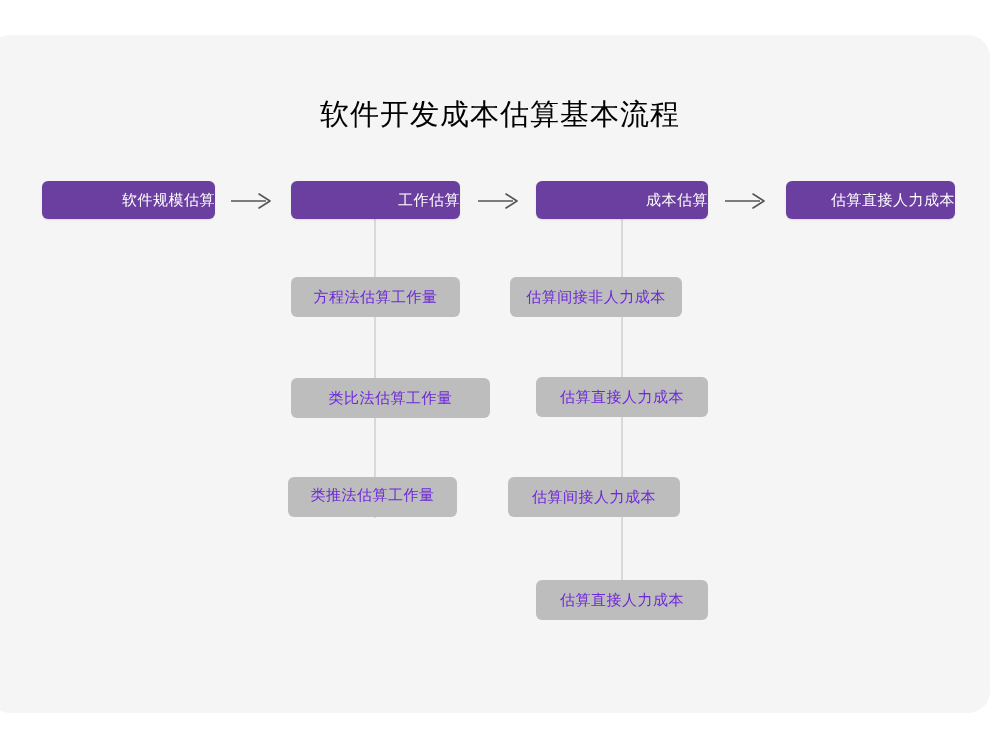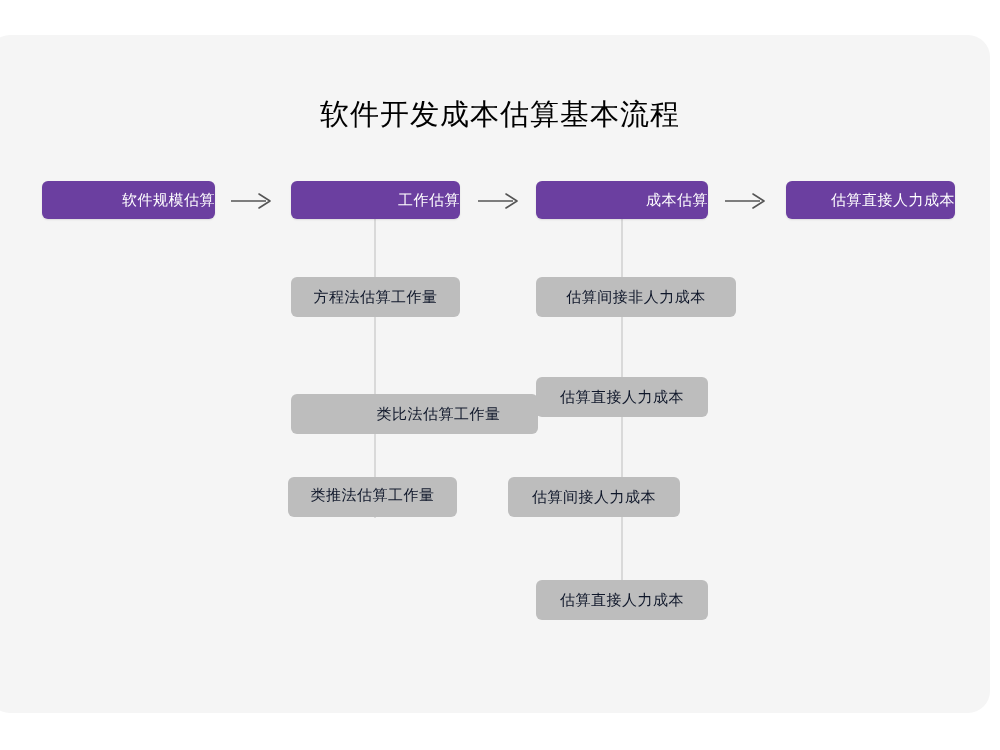--- a/index.html
+++ b/index.html
@@ -71,21 +71,21 @@
     box-shadow: 0 1px 2px rgba(0,0,0,0.10);
     letter-spacing: 0.5px;
   }
 
   
   .sub-box {
     position: absolute;
     height: 40px;
     border-radius: 6px;
     background: #bdbdbd;
-    color: #0f172a;
+    color: #6d28d9;
     font-size: 15px;
     line-height: 40px;
     text-align: center;
     white-space: nowrap;
     z-index: 3;
     letter-spacing: 0.5px;
   }
 
   
   .arrow-icon {
@@ -125,25 +125,25 @@
     <polyline points="29,4 40,11 29,18" fill="none" stroke="#555555" stroke-width="1.6" stroke-linecap="round" stroke-linejoin="round"></polyline>
   </svg>
 
   <svg class="arrow-icon" style="left:724px; top:190px;" width="44" height="22" viewBox="0 0 44 22">
     <line x1="1" y1="11" x2="36" y2="11" stroke="#555555" stroke-width="1.6"></line>
     <polyline points="29,4 40,11 29,18" fill="none" stroke="#555555" stroke-width="1.6" stroke-linecap="round" stroke-linejoin="round"></polyline>
   </svg>
 
   <div class="sub-box" style="left:291px; top:277px; width:169px;">方程法估算工作量</div>
 
-  <div class="sub-box" style="left:291px; top:394px; width:199px;padding-left:48px;">类比法估算工作量</div>
+  <div class="sub-box" style="left:291px; top:378px; width:199px;">类比法估算工作量</div>
 
   <div class="sub-box" style="left:288px; top:477px; width:169px;font-family:Liberation Mono, monospace;">类推法估算工作量</div>
 
-  <div class="sub-box" style="left:536px; top:277px; width:200px;">估算间接非人力成本</div>
+  <div class="sub-box" style="left:510px; top:277px; width:172px;">估算间接非人力成本</div>
 
   <div class="sub-box" style="left:536px; top:377px; width:172px;">估算直接人力成本</div>
 
   <div class="sub-box" style="left:508px; top:477px; width:172px;">估算间接人力成本</div>
 
   <div class="sub-box" style="left:536px; top:580px; width:172px;">估算直接人力成本</div>
 
 </div>
 
 </body></html>

